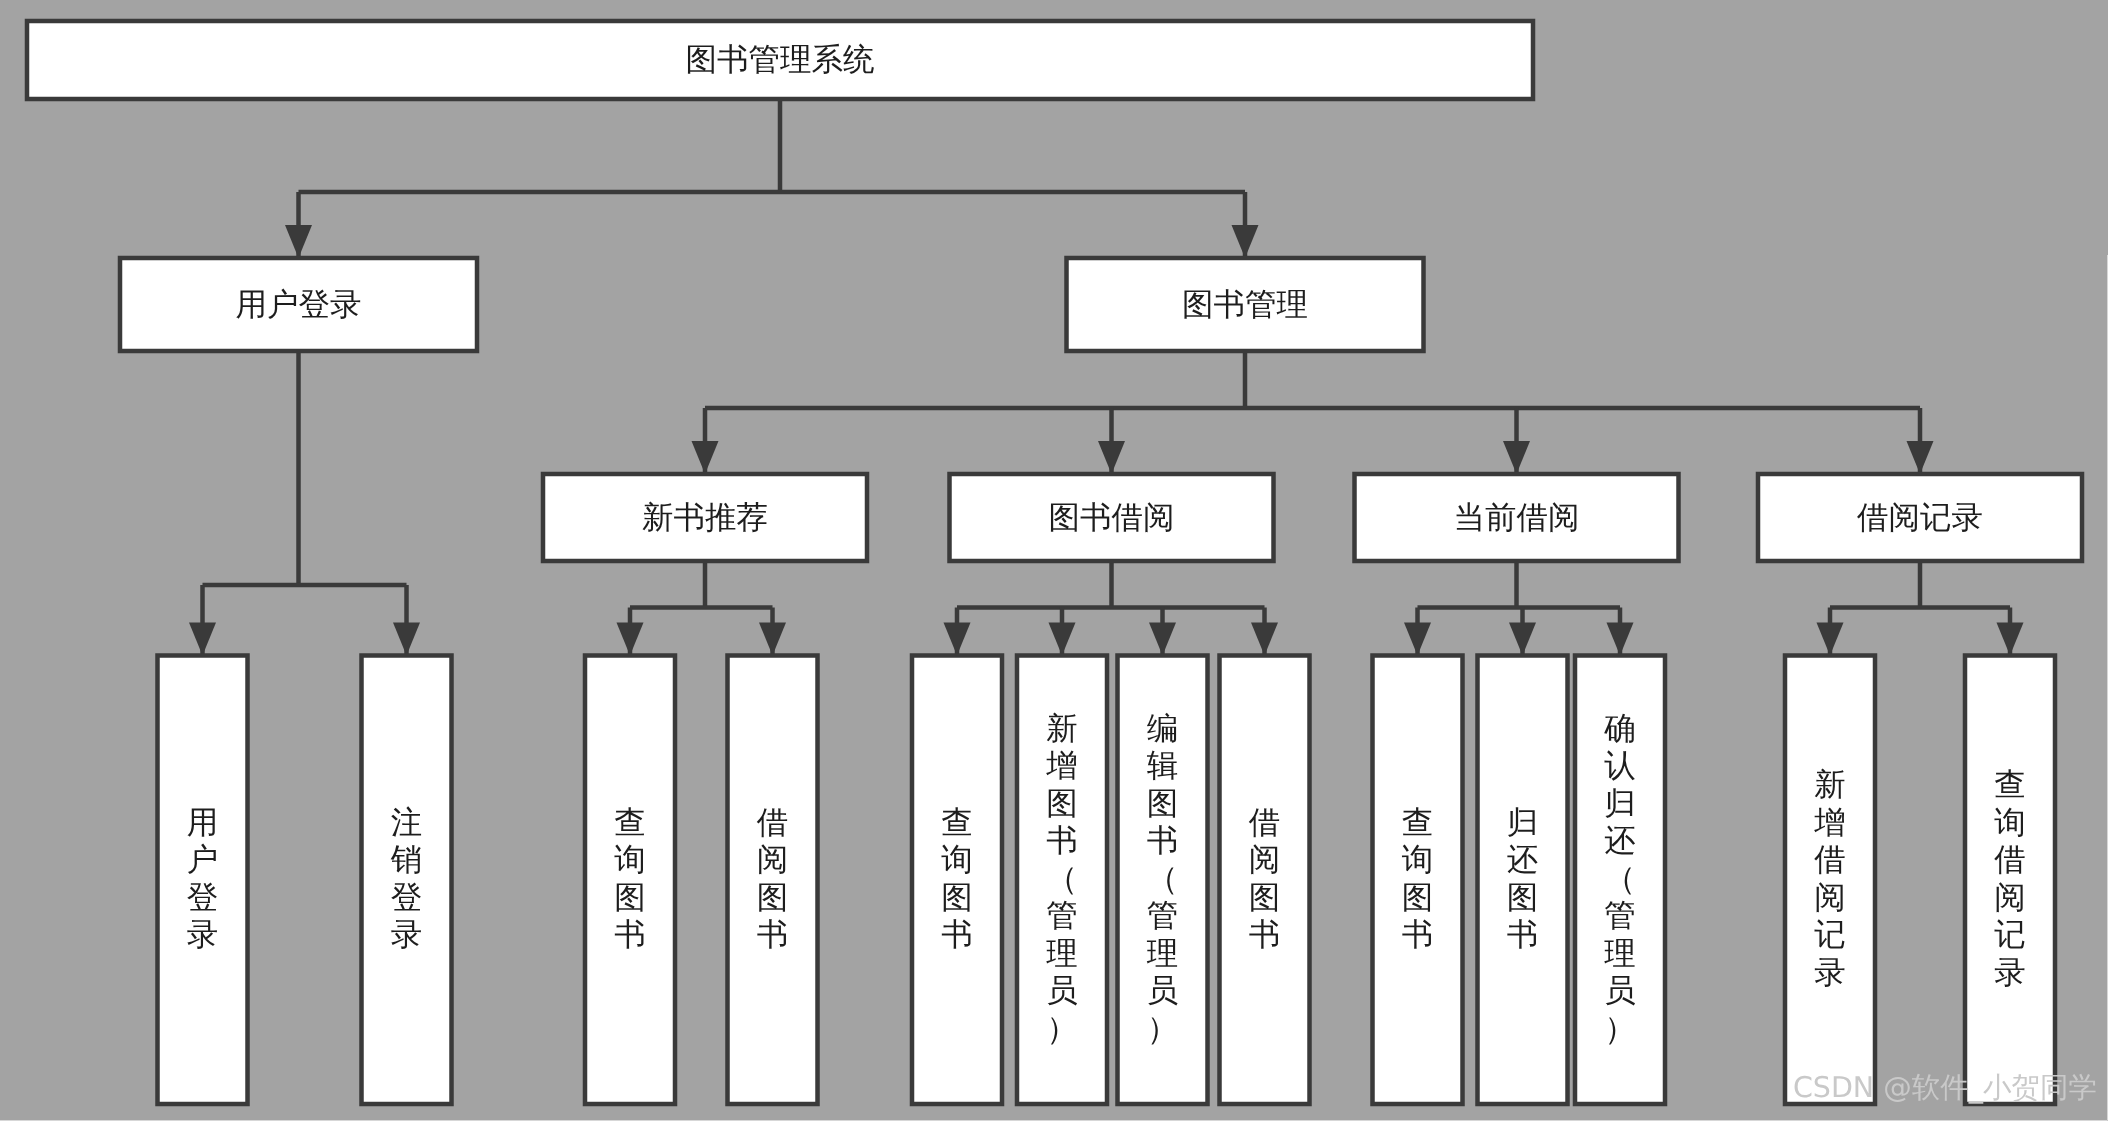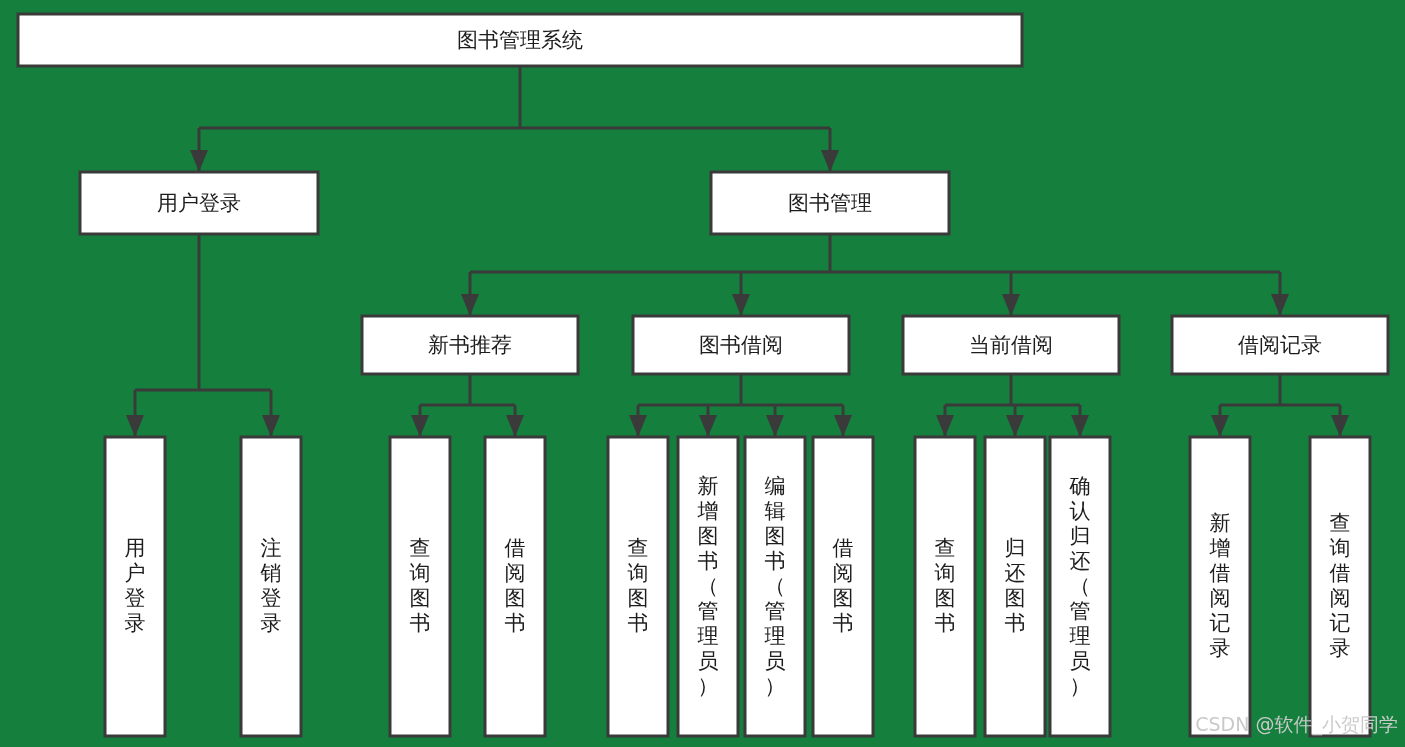--- a/index.html
+++ b/index.html
@@ -11,21 +11,21 @@
   body {
     width: 1405px;
     height: 747px;
     overflow: hidden;
     font-family: "DejaVu Sans", "Liberation Sans", sans-serif;
   }
   #diagram-root {
     position: relative;
     width: 1405px;
     height: 747px;
-    background: #15803d;
+    background: #a3a3a3;
   }
   svg.diagram-canvas {
     position: absolute;
     top: 0;
     left: 0;
     width: 1405px;
     height: 747px;
   }
   .node-box {
     fill: #ffffff;

